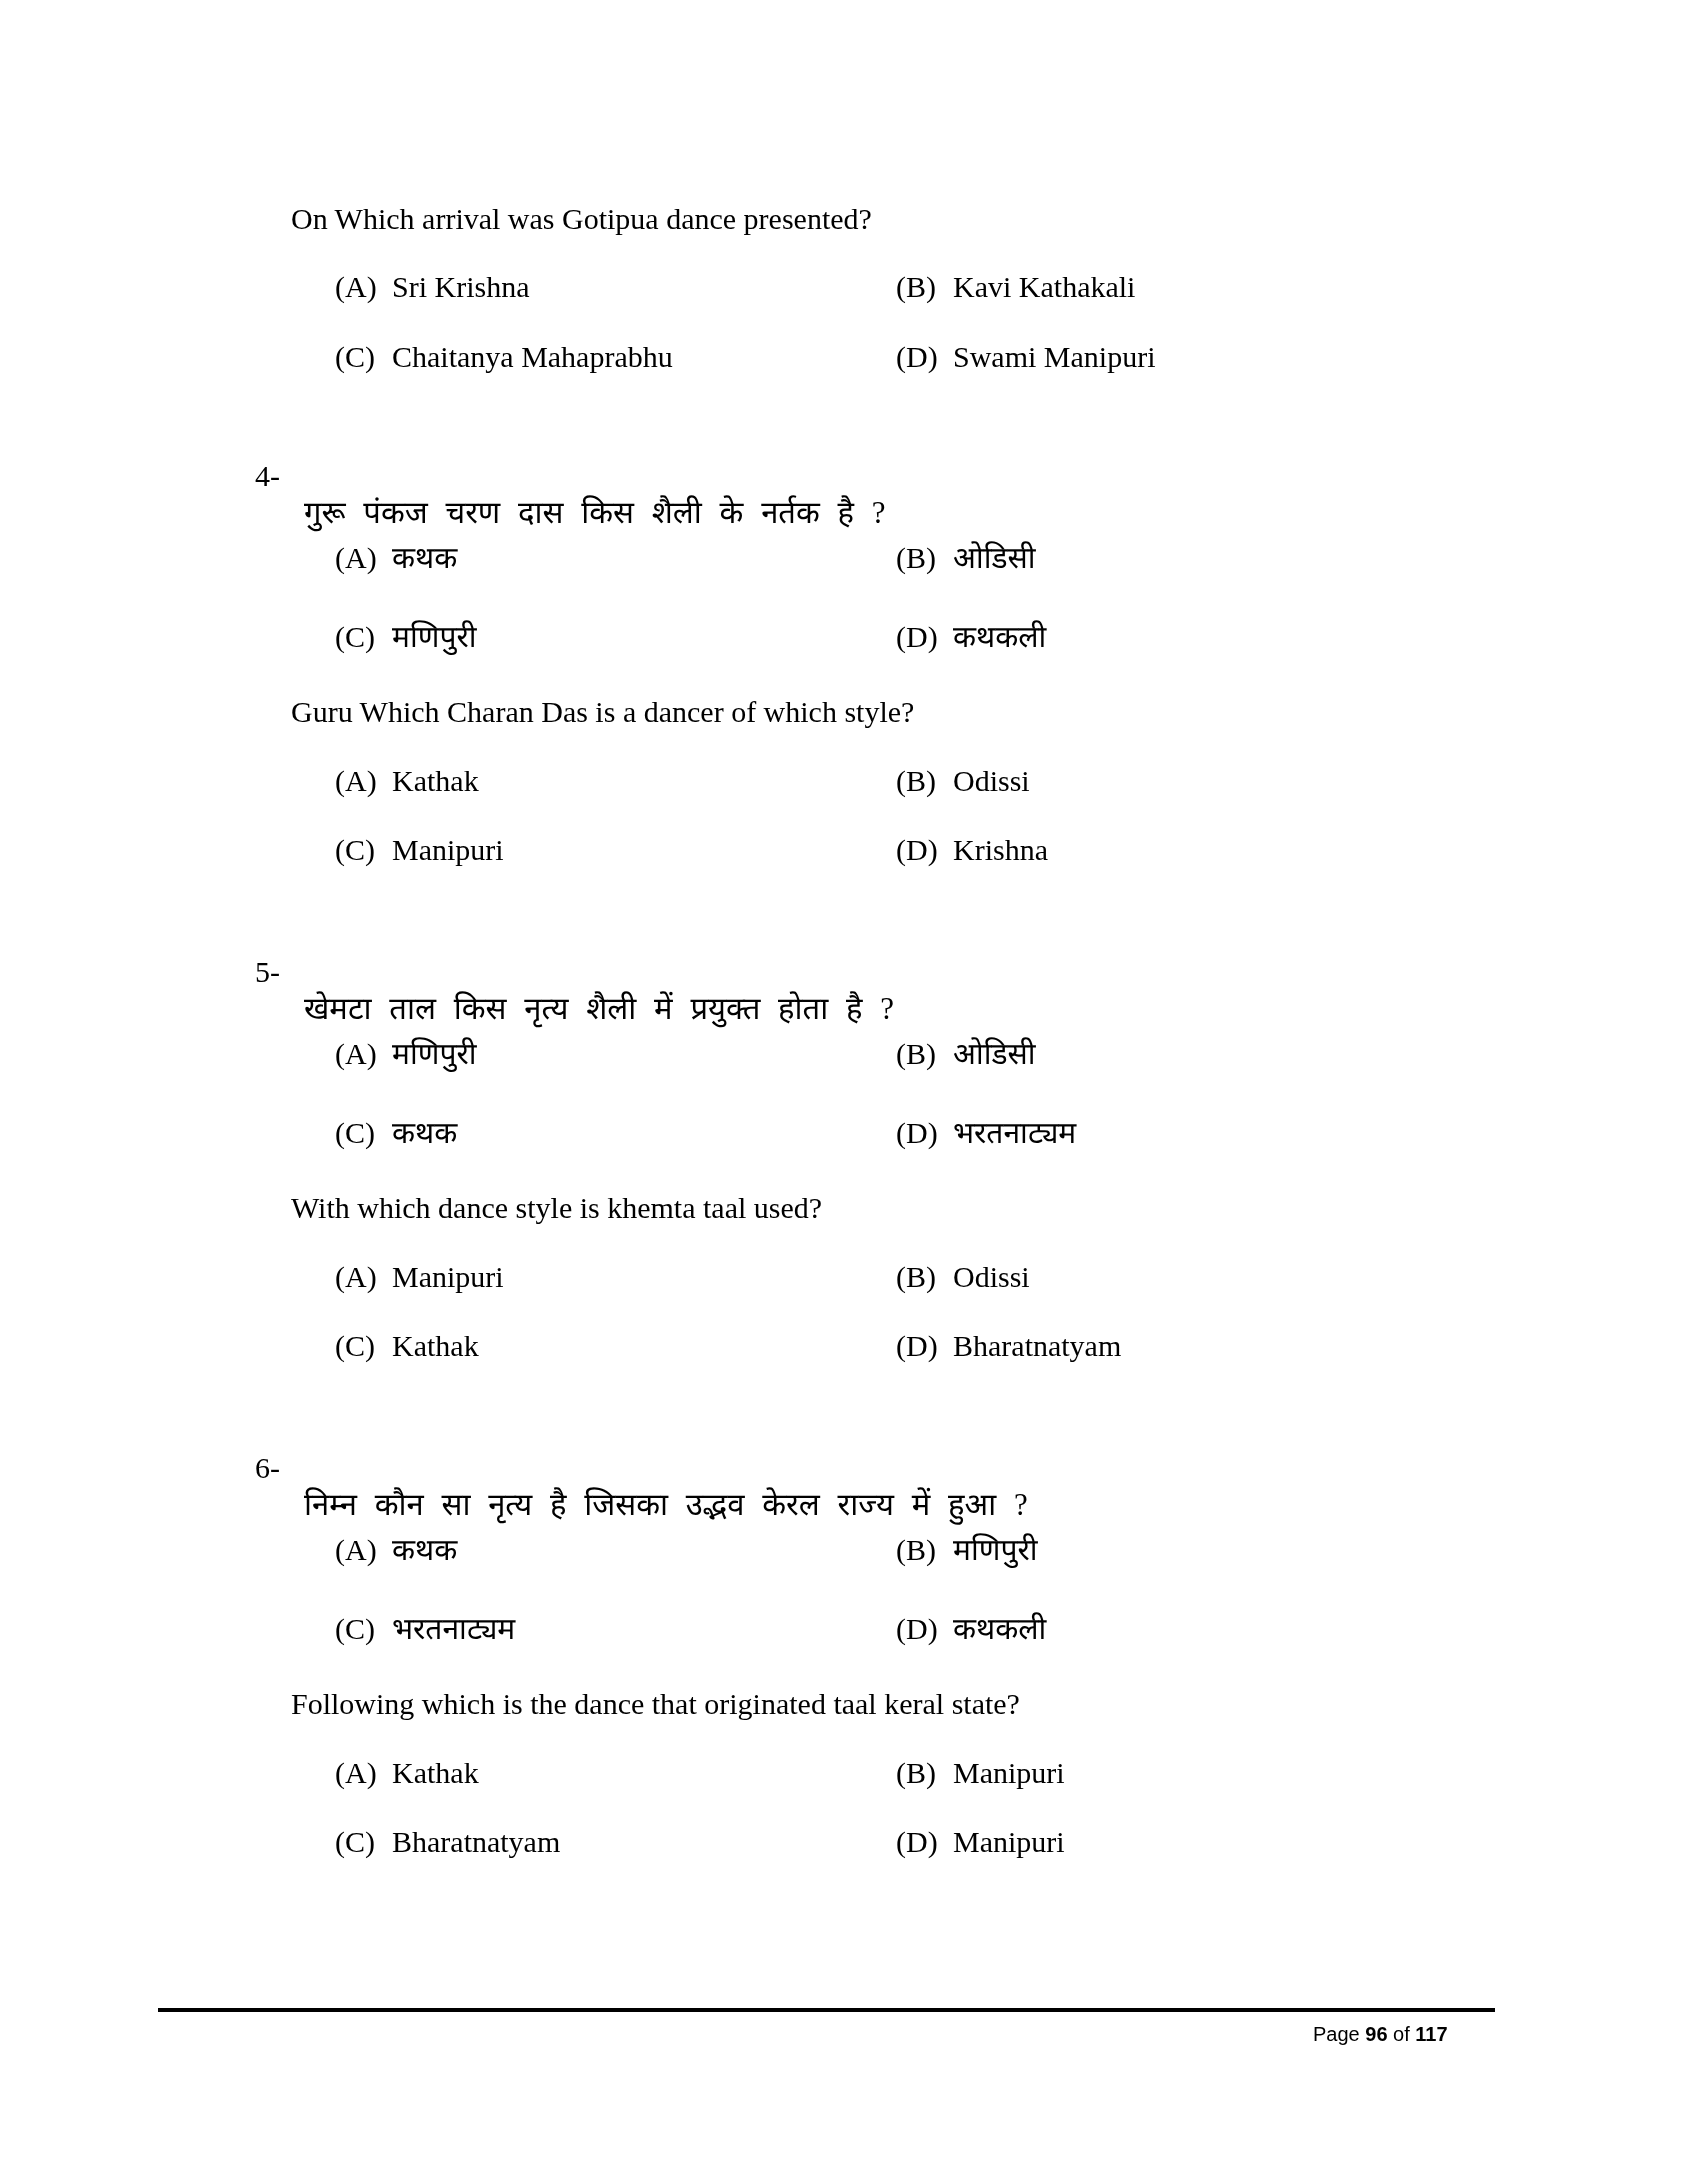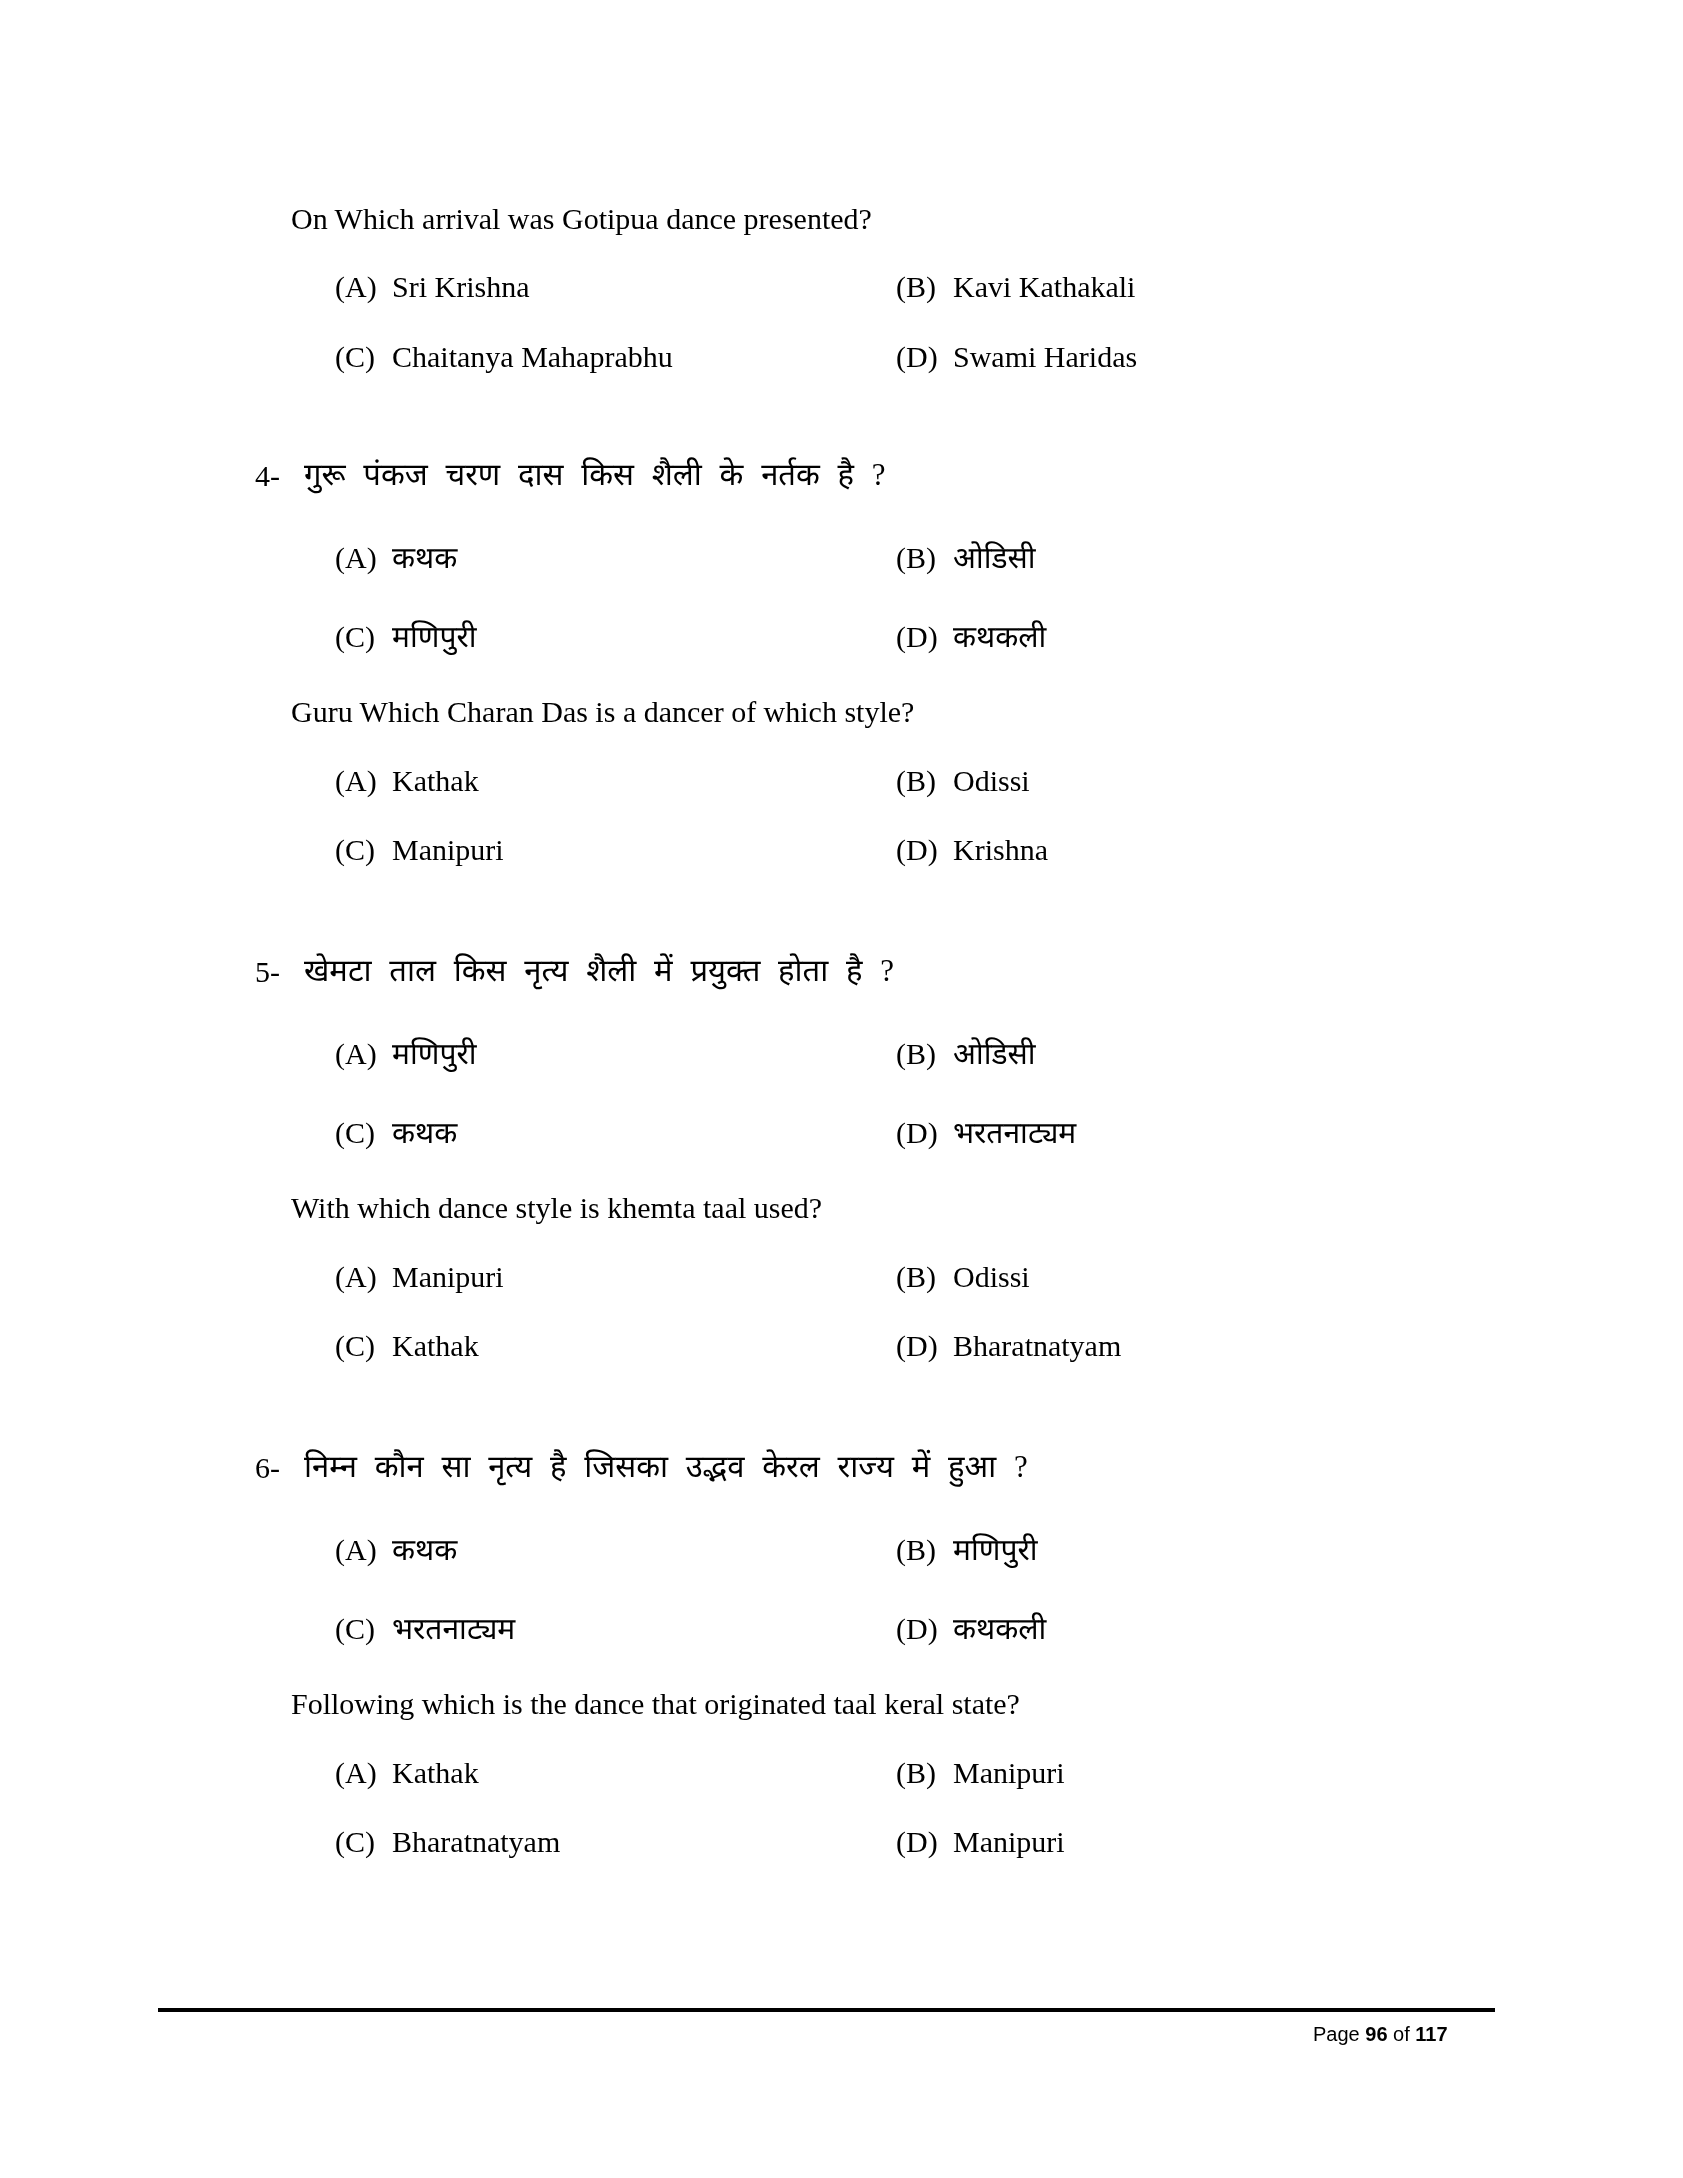--- a/index.html
+++ b/index.html
@@ -1,42 +1,42 @@
 <!DOCTYPE html>
 <html><head>
 <meta charset="utf-8">
 <style>
   html, body { margin: 0; padding: 0; background: #ffffff; }
   body { width: 1683px; height: 2178px; position: relative; overflow: hidden; color: #000; }
   .page { position: absolute; left: 0; top: 0; width: 1683px; height: 2178px; background: #fff; }
   .line { position: absolute; white-space: nowrap; font-family: "Liberation Serif", "DejaVu Serif", serif; font-size: 30px; line-height: 30px; height: 34px; }
   .hindi { font-size: 31px; word-spacing: 10px; }
   .qnum { position: absolute; left: 255px; white-space: nowrap; font-family: "Liberation Serif", serif; font-size: 30px; line-height: 30px; }
-  .qtext-hi { position: absolute; left: 304px; }
+  .qtext-hi { position: absolute; left: 304px; margin-top: 38px; }
   .qtext-en { position: absolute; left: 291px; }
   .opt { position: absolute; white-space: nowrap; font-family: "Liberation Serif", serif; font-size: 30px; line-height: 30px; }
   .opt.left { left: 291px; margin-left: 44px; }
   .opt.right { left: 896px; }
   .opt .letter { display: inline-block; width: 57px; }
   .opt .val.hi { word-spacing: 6px; }
   .footer-rule { position: absolute; left: 158px; top: 2008px; width: 1337px; height: 4px; background: #000; }
   .footer { position: absolute; left: 1313px; top: 2021px; white-space: nowrap; font-family: "Liberation Sans", "DejaVu Sans", sans-serif; font-size: 20px; line-height: 26px; }
   .footer b { font-weight: bold; }
 </style>
 </head>
 <body>
 
 <div class="page">
 
   <div>
     <div class="line qtext-en" style="top:204px">On Which arrival was Gotipua dance presented?</div>
     <div class="opt left" style="top:272px"><span class="letter">(A)</span><span class="val">Sri Krishna</span></div>
     <div class="opt right" style="top:272px"><span class="letter">(B)</span><span class="val">Kavi Kathakali</span></div>
     <div class="opt left" style="top:342px"><span class="letter">(C)</span><span class="val">Chaitanya Mahaprabhu</span></div>
-    <div class="opt right" style="top:342px"><span class="letter">(D)</span><span class="val">Swami Haridas</span></div>
+    <div class="opt right" style="top:342px"><span class="letter">(D)</span><span class="val">Swami Manipuri</span></div>
   </div>
 
   <div>
     <div class="qnum" style="top:461px">4-</div>
     <div class="line hindi qtext-hi" style="top:460px">गुरू पंकज चरण दास किस शैली के नर्तक है ?</div>
     <div class="opt left" style="top:543px"><span class="letter">(A)</span><span class="val hi">कथक</span></div>
     <div class="opt right" style="top:543px"><span class="letter">(B)</span><span class="val hi">ओडिसी</span></div>
     <div class="opt left" style="top:622px"><span class="letter">(C)</span><span class="val hi">मणिपुरी</span></div>
     <div class="opt right" style="top:622px"><span class="letter">(D)</span><span class="val hi">कथकली</span></div>
 

